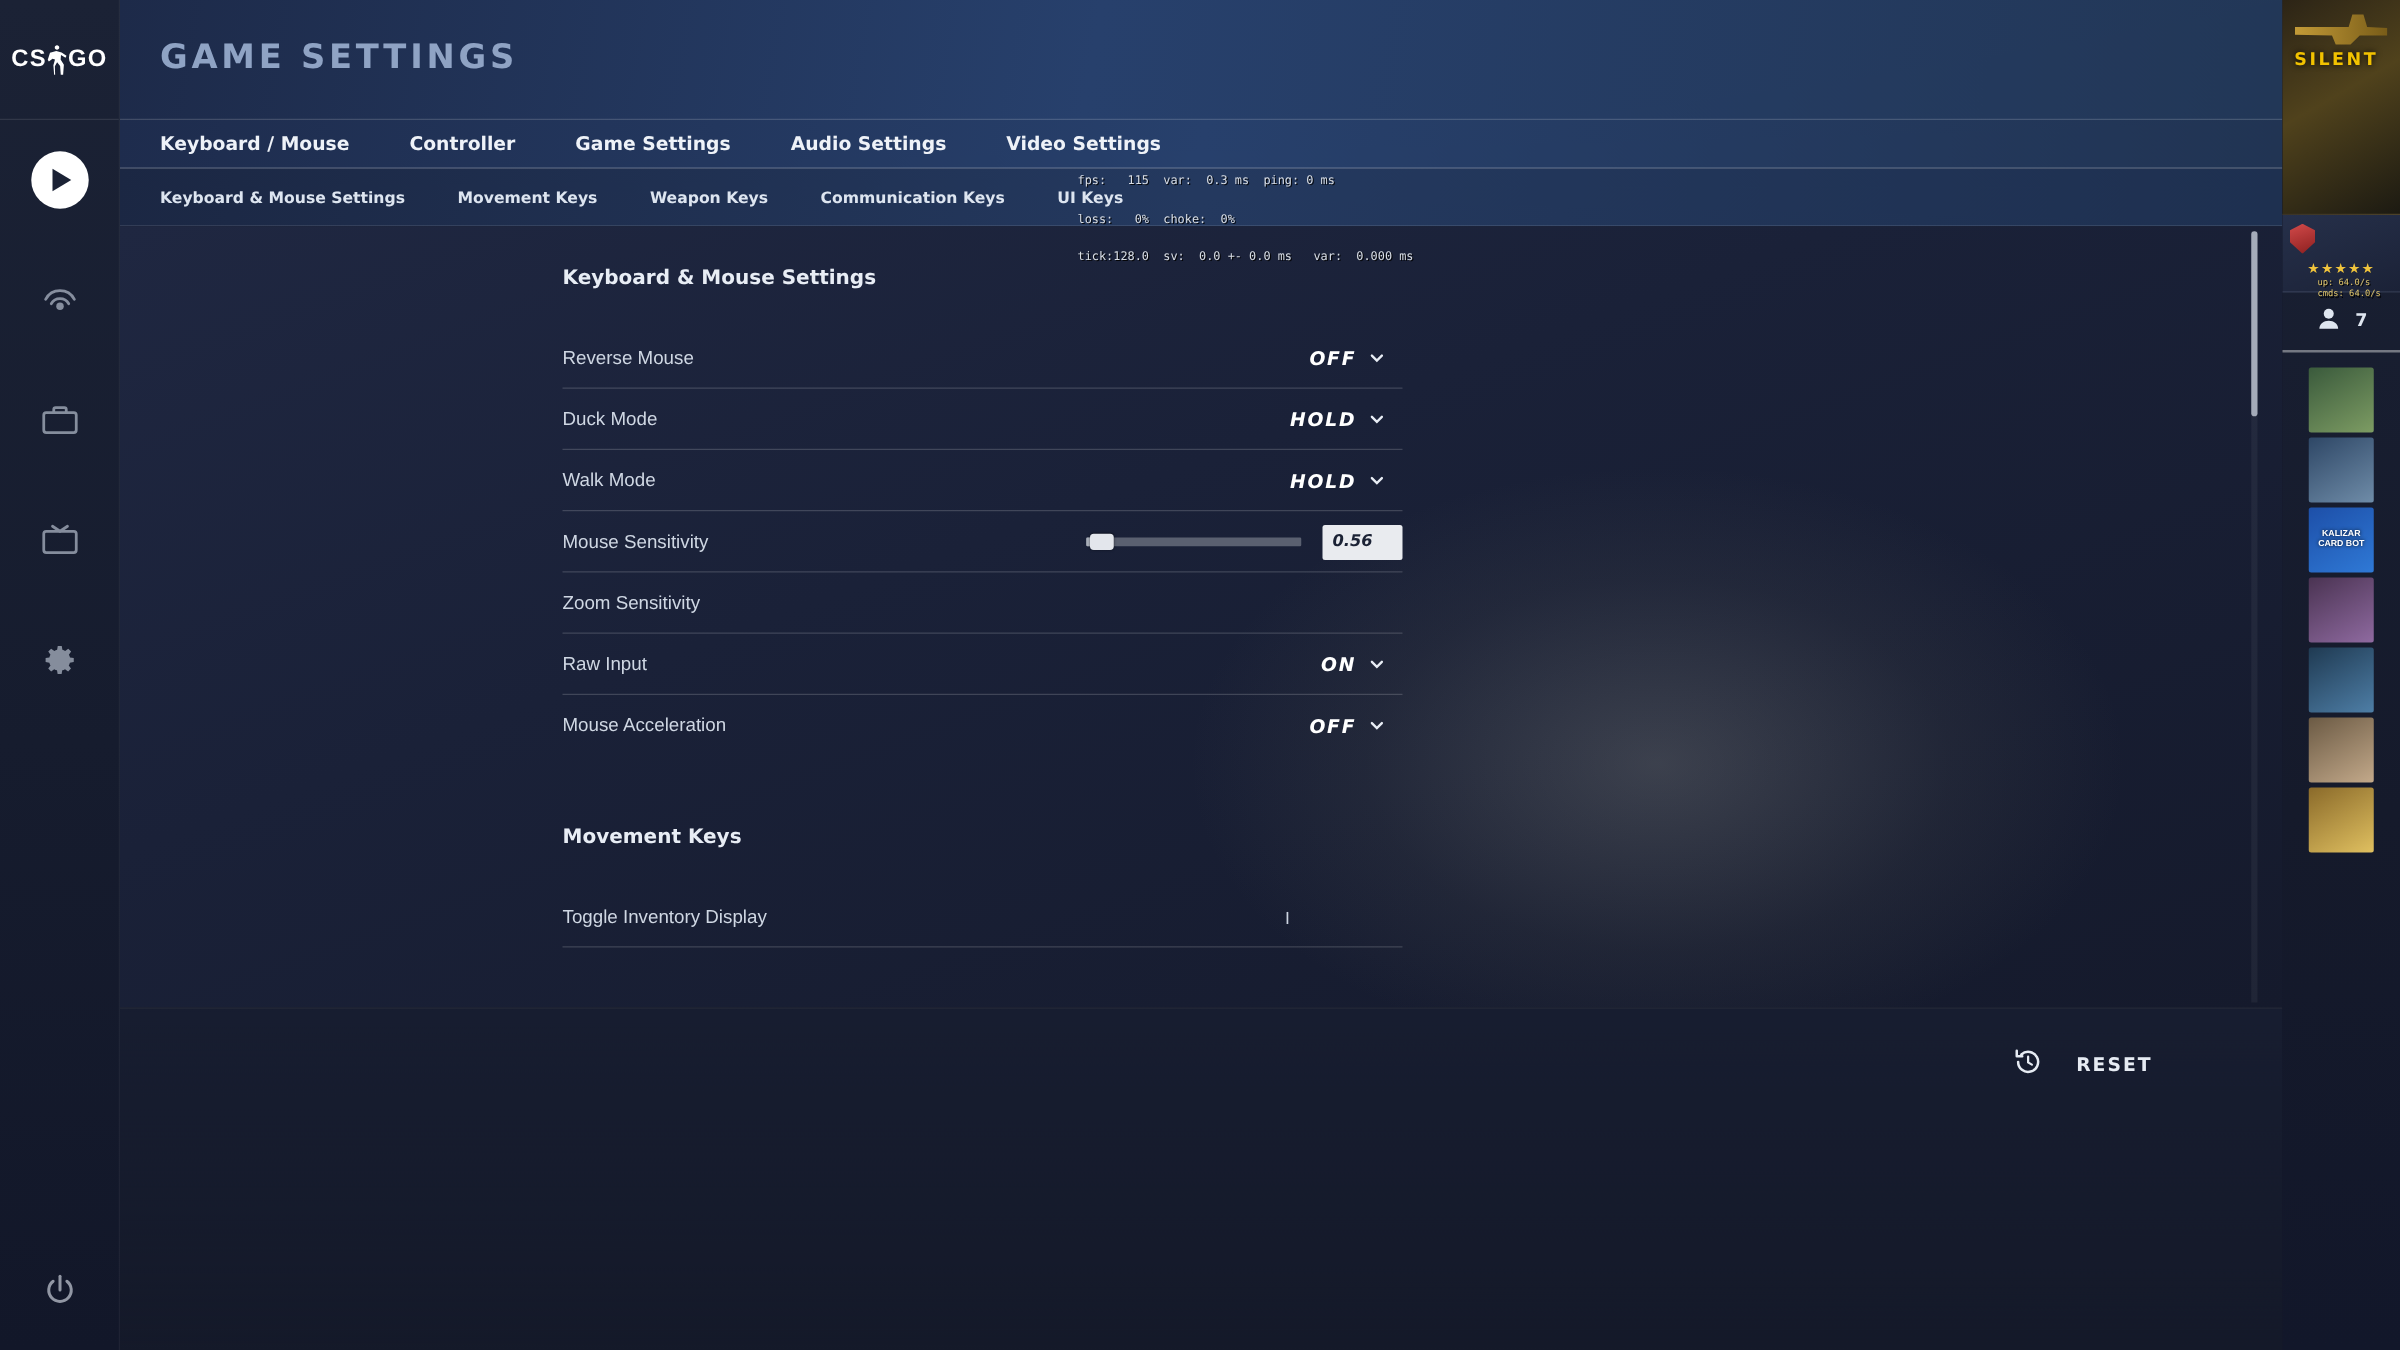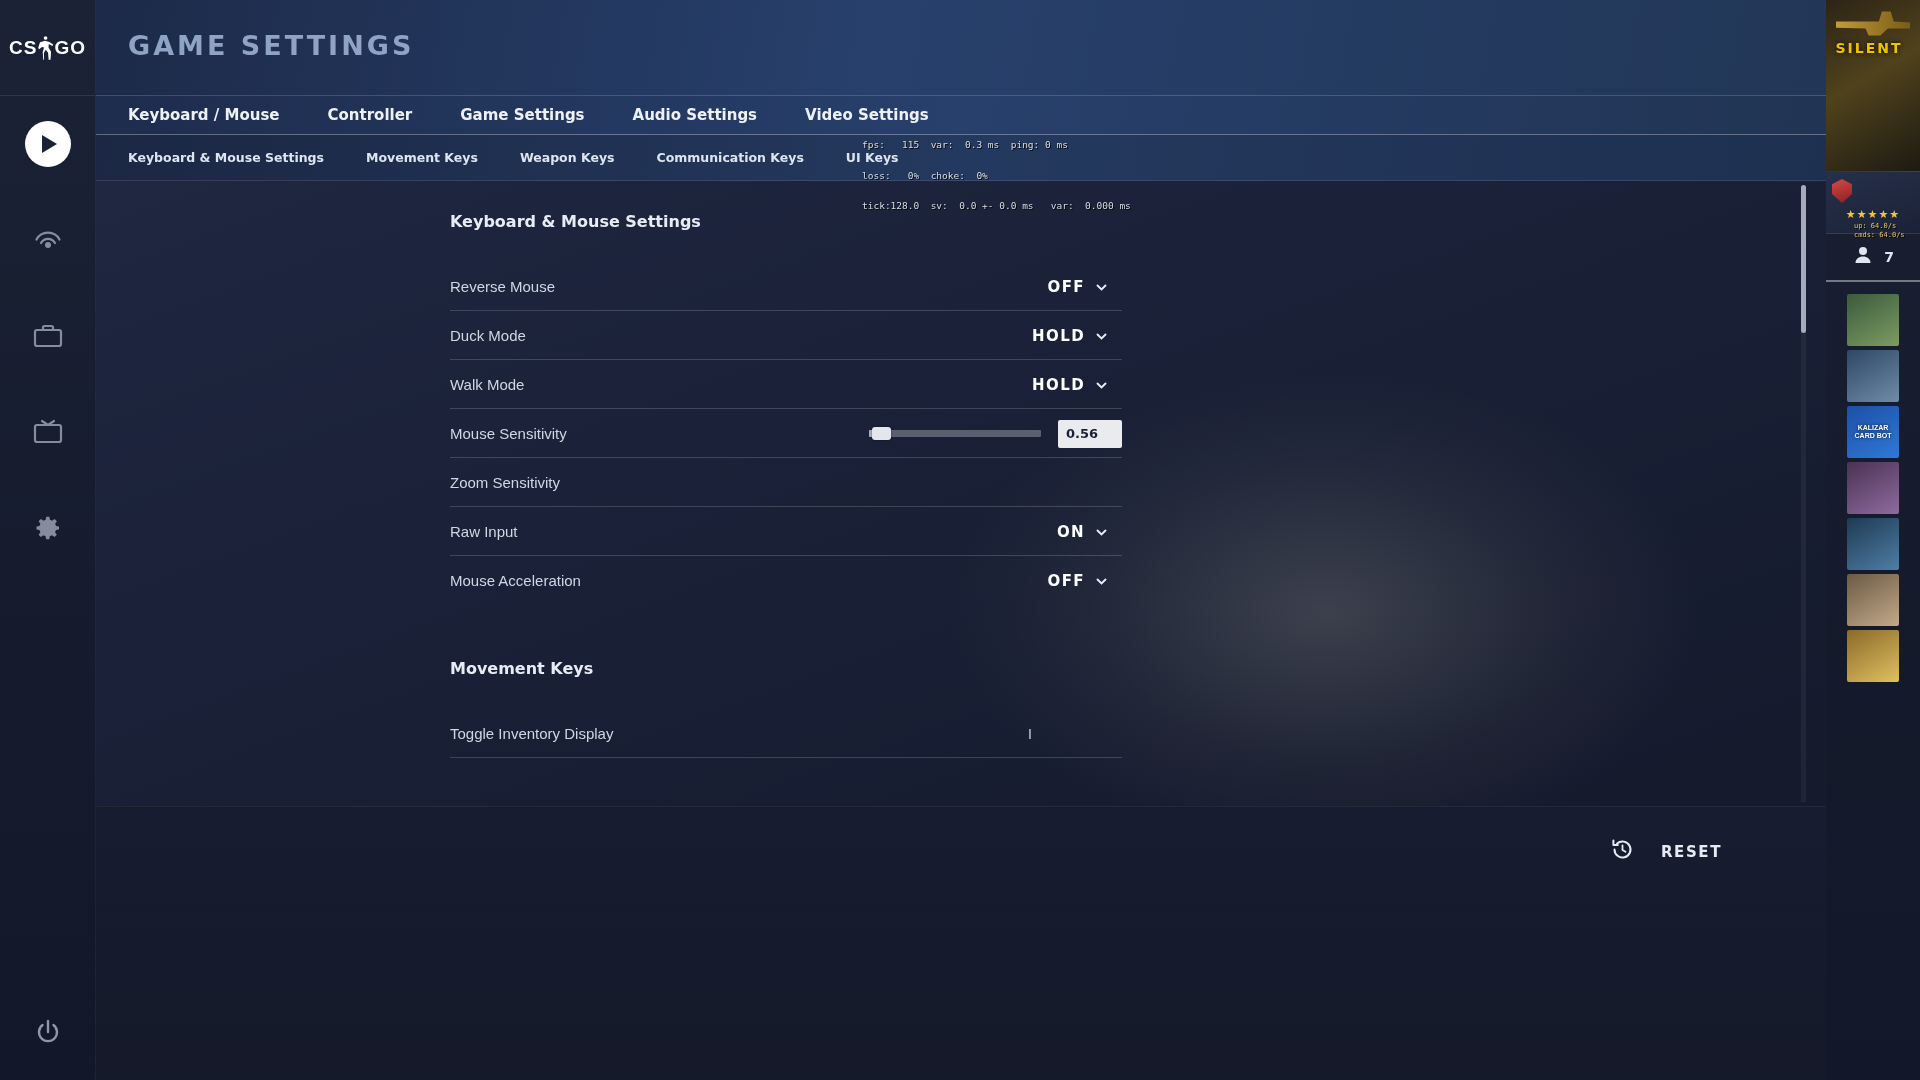--- a/index.html
+++ b/index.html
@@ -119,21 +119,21 @@
   .row {
     position:relative; height:49px;
     display:flex; align-items:center;
     border-bottom:1px solid rgba(255,255,255,0.17);
   }
   .row.first-row { margin-top:31px; }
   .row-label { font-size:15px; color:#cfd7e3; flex:0 0 auto; }
 
   .row-right {
     position:absolute; right:0; top:0; height:49px;
-    display:flex; align-items:center; gap:0;
+    display:flex; align-items:center; gap:0;font-style:italic;
   }
   .dropdown {
     display:flex; align-items:center; gap:10px; cursor:pointer;
     padding-right:14px;
   }
   .dd-value {
     font-family:"DejaVu Sans", sans-serif;
     font-size:15px; font-weight:bold; letter-spacing:1.4px; color:#ffffff;
   }
   .chev { width:13px; height:13px; }

